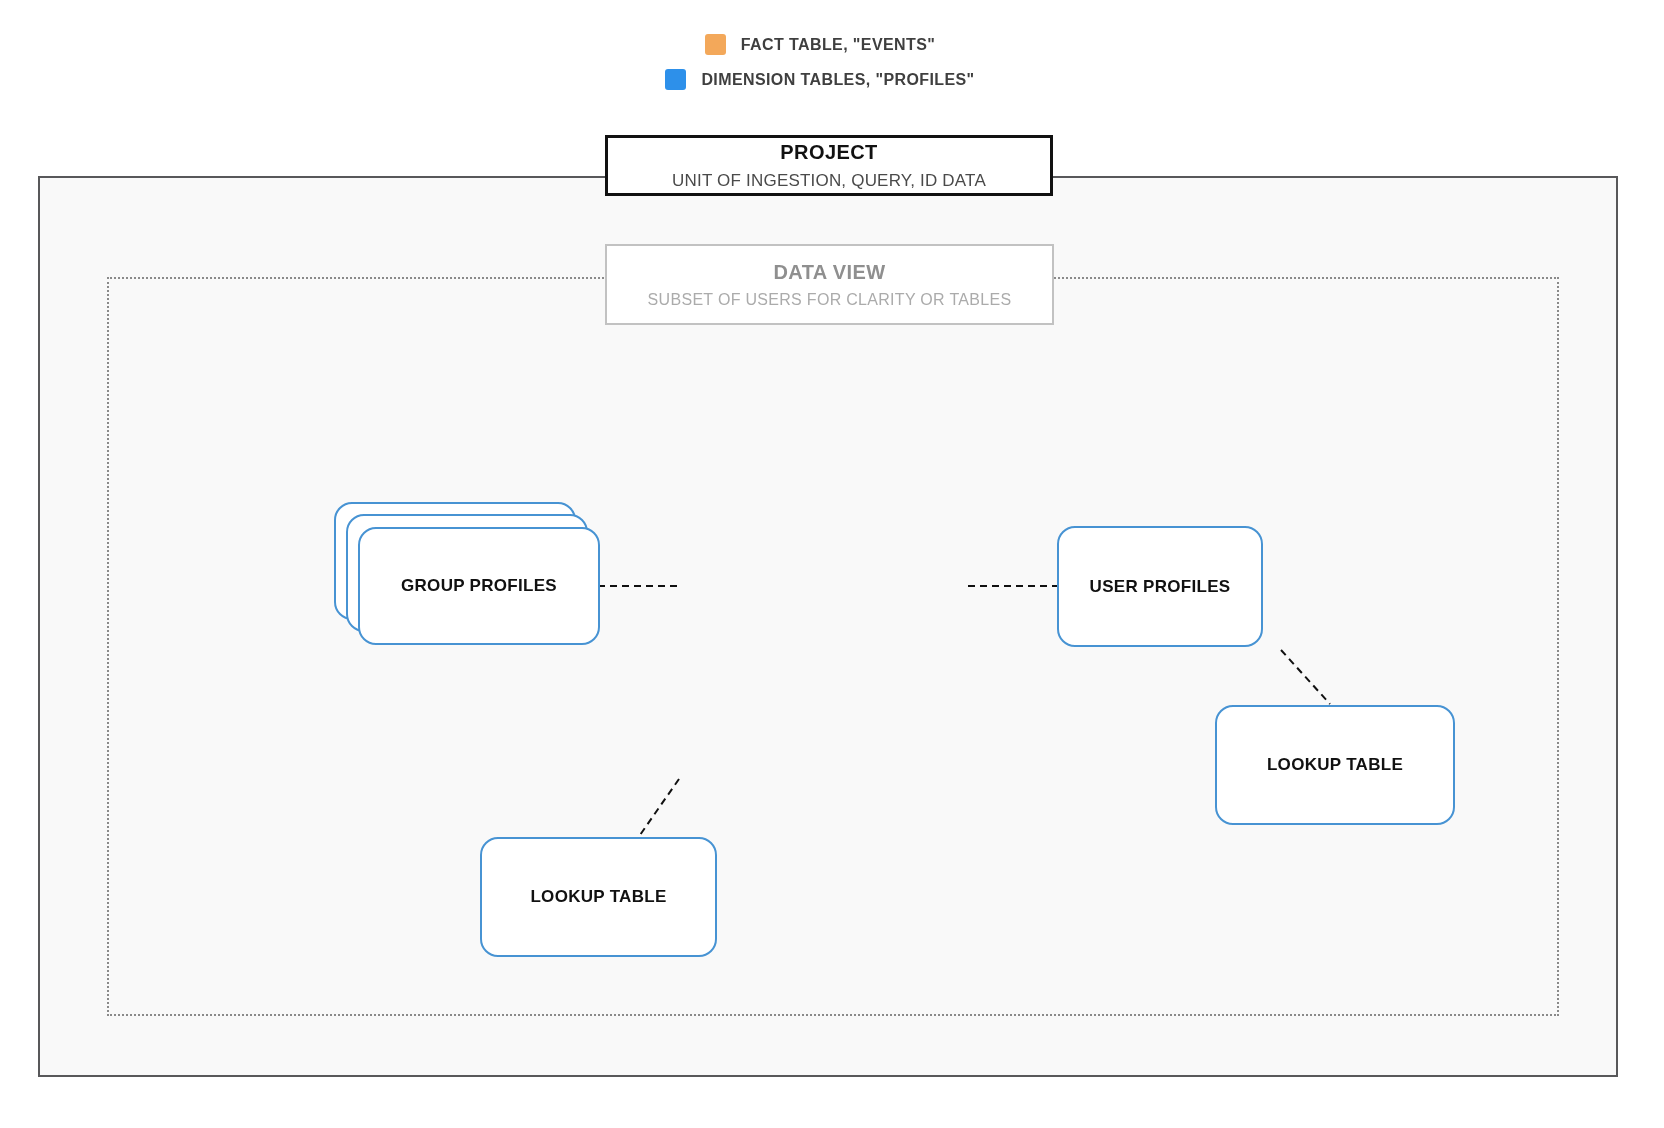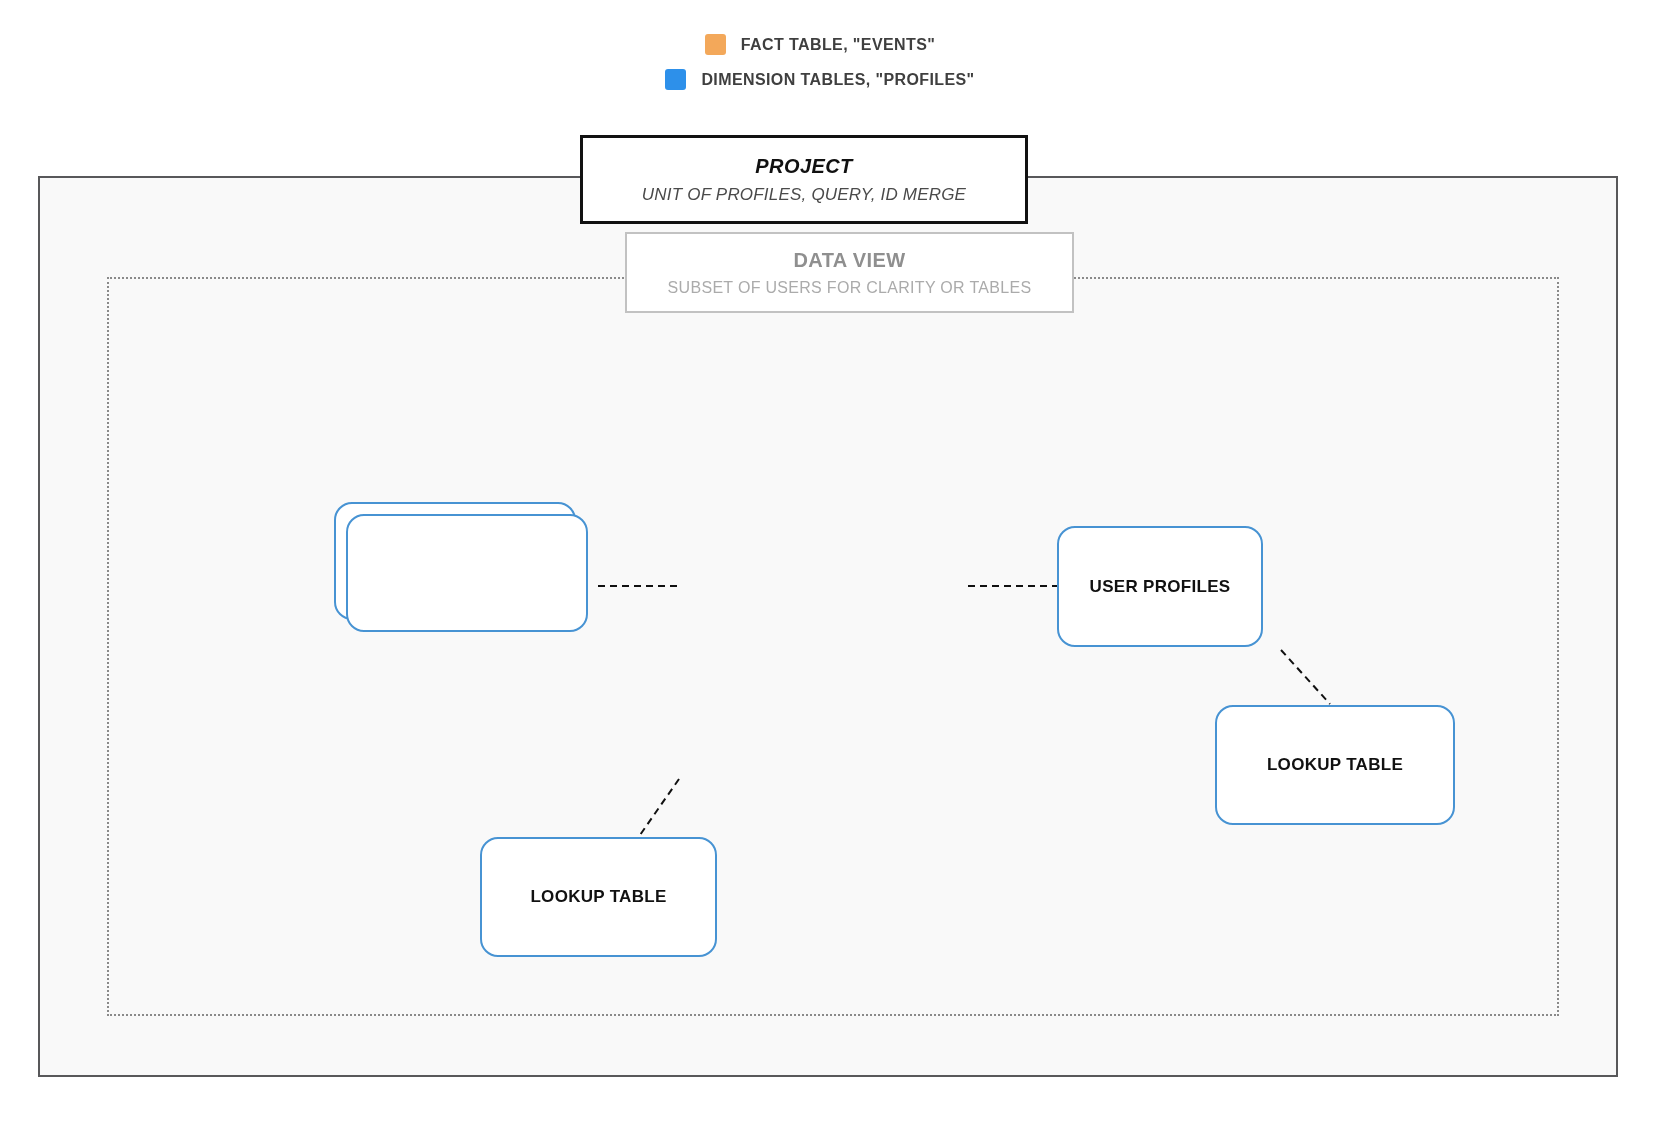--- a/index.html
+++ b/index.html
@@ -76,45 +76,43 @@
     background: #ffffff;
     display: flex;
     flex-direction: column;
     align-items: center;
     justify-content: center;
     gap: 7px;
     z-index: 5;
     text-align: center;
   }
   .project-box {
-    left: 580px;
+    left: 605px;
     top: 135px;
     width: 448px;
-    height: 89px;
+    height: 61px;
     border: 3px solid #111111;
-    font-style: italic;
   }
   .project-box .box-title {
     font-size: 20px;
     font-weight: bold;
     color: #111111;
     letter-spacing: 0.4px;
   }
   .project-box .box-subtitle {
     font-size: 17px;
     color: var(--subtitle-text, #4A4A4A);
     letter-spacing: 0.2px;
   }
   .dataview-box {
     left: 605px;
-    top: 232px;
+    top: 244px;
     width: 449px;
     height: 81px;
     border: 2px solid #C2C2C2;
-    margin-left: 20px;
   }
   .dataview-box .box-title {
     font-size: 20px;
     font-weight: bold;
     color: var(--muted-title, #8F8F8F);
     letter-spacing: 0.4px;
   }
   .dataview-box .box-subtitle {
     font-size: 16px;
     color: var(--muted-subtitle, #ABABAB);
@@ -207,37 +205,40 @@
   <svg class="connectors" width="1664" height="1128" viewBox="0 0 1664 1128">
     <line class="connector-line" x1="598" y1="586" x2="678" y2="586"></line>
     <line class="connector-line" x1="968" y1="586" x2="1057" y2="586"></line>
     <line class="connector-line" x1="1281" y1="650" x2="1330" y2="704"></line>
     <line class="connector-line" x1="679" y1="779" x2="640" y2="835"></line>
   </svg>
 
   <div class="stack-layer" style="left:334px; top:502px;"></div>
   <div class="stack-layer" style="left:346px; top:514px;"></div>
 
+  <div class="dim-node group-profiles-front">
+    <span class="node-label">GROUP PROFILES</span>
+  </div>
 
 
   <div class="dim-node user-profiles">
     <span class="node-label">USER PROFILES</span>
   </div>
 
   <div class="dim-node lookup-right">
     <span class="node-label">LOOKUP TABLE</span>
   </div>
 
   <div class="dim-node lookup-bottom">
     <span class="node-label">LOOKUP TABLE</span>
   </div>
 
   <div class="label-box project-box">
     <span class="box-title">PROJECT</span>
-    <span class="box-subtitle">UNIT OF PROFILES, QUERY, ID MERGE</span>
+    <span class="box-subtitle">UNIT OF INGESTION, QUERY, ID DATA</span>
   </div>
 
   <div class="label-box dataview-box">
     <span class="box-title">DATA VIEW</span>
     <span class="box-subtitle">SUBSET OF USERS FOR CLARITY OR TABLES</span>
   </div>
 
 </div>
 
 </body></html>

